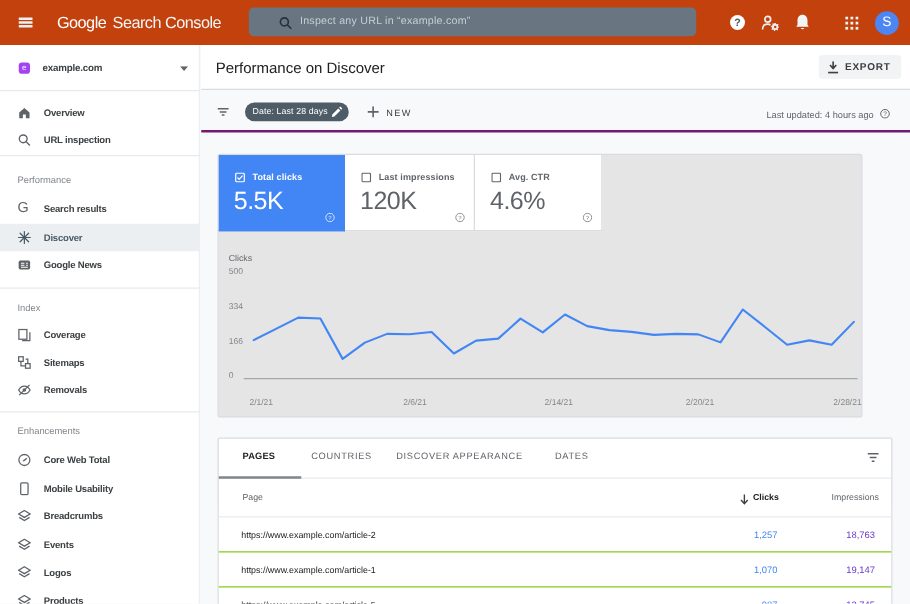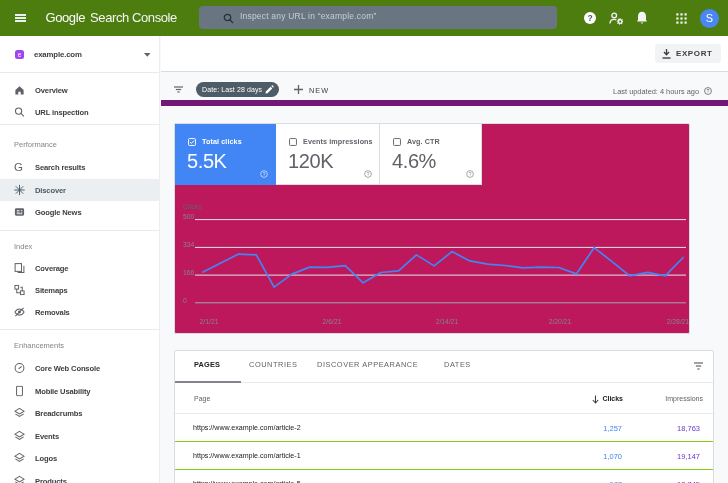--- a/index.html
+++ b/index.html
@@ -1,21 +1,21 @@
 <!DOCTYPE html>
 <html><head>
 <meta charset="utf-8">
 <style>
 * { margin:0; padding:0; box-sizing:border-box; }
 html,body { width:728px; height:483px; overflow:hidden; }
 body { font-family:"Liberation Sans", sans-serif; background:#f8f9fa; position:relative; }
 .abs { position:absolute; }
 
 
-#topbar { position:absolute; left:0; top:0; width:728px; height:36px; background:#4d7c0f; z-index:50; }
+#topbar { position:absolute; left:0; top:0; width:728px; height:36px; background:#c2410c; z-index:50; }
 #burger span { display:block; width:11px; height:1.5px; background:#eceff1; margin-bottom:1.6px; }
 #logo { position:absolute; left:45.5px; top:9.5px; color:#fff; font-size:13px; letter-spacing:-0.4px; white-space:nowrap; }
 #logo .g { }
 #logo .sc { color:#f4f6f7; margin-left:5px; }
 #searchbox { position:absolute; left:199px; top:6px; width:358px; height:23px; background:#697681; border-radius:4px; }
 #searchbox .ph { position:absolute; left:41px; top:5px; font-size:8.5px; color:#c7ced3; letter-spacing:0.2px; }
 
 
 #sidebar { position:absolute; left:0; top:36px; width:160px; height:447px; background:#fff; border-right:1px solid #eceef0; z-index:10; }
 .navrow { position:absolute; left:0; width:160px; height:22px; }
@@ -25,28 +25,28 @@
 .navrow.sel .lb { color:#4a5b66; }
 .seclabel { position:absolute; left:14px; font-size:7.5px; color:#80868b; transform:translateY(-50%); }
 .sdiv { position:absolute; left:0; width:160px; height:1px; background:#e8eaed; }
 
 
 #header { position:absolute; left:161px; top:36px; width:567px; height:36px; background:#fff; border-bottom:1px solid #dadce0; z-index:5; }
 #htitle { position:absolute; left:11.5px; top:10.5px; font-size:12px; color:#202124; }
 #exportbtn { position:absolute; right:7px; top:8px; width:66px; height:19px; background:#f1f3f4; border-radius:3px; }
 #exportbtn .tx { position:absolute; left:21px; top:5px; font-size:8px; color:#3c4043; letter-spacing:0.6px; font-weight:bold; }
 
-#filterbar { position:absolute; left:161px; top:72px; width:567px; height:34px; background:#f8f9fa; border-bottom:6px solid #701a75; }
+#filterbar { position:absolute; left:161px; top:72px; width:567px; height:34px; background:#f8f9fa; border-bottom:2px solid #701a75; }
 #datepill { position:absolute; left:35px; top:9.5px; width:83px; height:15px; background:#4d5c66; border-radius:7.5px; color:#fff; }
 #datepill .tx { position:absolute; left:6px; top:4px; font-size:7px; letter-spacing:0.1px; }
 #plusnew { position:absolute; left:148px; top:13.5px; font-size:7.3px; color:#3c4043; letter-spacing:1.1px; }
 #lastupd { position:absolute; right:29px; top:15px; font-size:7.4px; color:#5f6368; }
 
 
-#card1 { position:absolute; left:174px; top:123px; width:516px; height:211px; background:#be185d; border:1px solid #dadce0; border-radius:2px;text-align:right; }
+#card1 { position:absolute; left:174px; top:123px; width:516px; height:211px; background:#e5e5e5; border:1px solid #dadce0; border-radius:2px;text-align:right; }
 #chips { position:absolute; left:0; top:0; height:61px; width:540px; display:flex; }
 .chip { position:relative; height:61px; border-bottom:1px solid #dadce0; border-right:1px solid #dadce0; background:#fff; }
 .chip.blue { background:#4285f4; border-color:#4285f4; }
 .chip .cb { position:absolute; left:13px; top:14px; width:8px; height:8px; }
 .chip .lb { position:absolute; left:27px; top:13px; font-size:7.2px; color:#5f6368; letter-spacing:0.1px; white-space:nowrap; font-weight:bold; }
 .chip.blue .lb { color:#fff; }
 .chip .num { position:absolute; left:12px; top:26px; font-size:20px; color:#5f6368; letter-spacing:-0.4px; }
 .chip.blue .num { color:#fff; }
 .chip .q { position:absolute; right:7.5px; bottom:6.5px; width:8px; height:8px; }
 
@@ -196,21 +196,21 @@
       </svg>
     <div class="lb">Removals</div>
   </div>
   <div class="sdiv" style="top:293px;"></div>
   <div class="seclabel" style="top:309px;">Enhancements</div>
   <div class="navrow" style="top:321px;">
     <svg class="ic" viewBox="0 0 12 12">
         <circle cx="6" cy="6" r="4.8" fill="none" stroke="#5f6368" stroke-width="1.1"></circle>
         <line x1="5" y1="7" x2="8.2" y2="4.4" stroke="#5f6368" stroke-width="1.2"></line>
       </svg>
-    <div class="lb">Core Web Console</div>
+    <div class="lb">Core Web Total</div>
   </div>
   <div class="navrow" style="top:343.5px;">
     <svg class="ic" viewBox="0 0 12 12">
         <rect x="2.8" y="0.8" width="6.4" height="10.4" rx="1" fill="none" stroke="#5f6368" stroke-width="1.1"></rect>
       </svg>
     <div class="lb">Mobile Usability</div>
   </div>
   <div class="navrow" style="top:388.5px;">
     <svg class="ic" viewBox="0 0 12 12">
         <g fill="none" stroke="#5f6368" stroke-width="1.1">
@@ -243,20 +243,21 @@
         <g fill="none" stroke="#5f6368" stroke-width="1.1">
           <path d="M6 1 L11 4 L6 7 L1 4 Z"></path>
           <path d="M1.5 7 L6 9.8 L10.5 7"></path>
         </g>
       </svg>
     <div class="lb">Products</div>
   </div>
 </div>
 
 <div id="header">
+  <div id="htitle">Performance on Discover</div>
   <div id="exportbtn">
     <svg class="abs" style="left:7px; top:5px;" width="9" height="10" viewBox="0 0 9 10">
         <path d="M4.5 0 L4.5 5 M2 3 L4.5 5.8 L7 3" stroke="#3c4043" stroke-width="1.3" fill="none"></path>
         <line x1="0.5" y1="9" x2="8.5" y2="9" stroke="#3c4043" stroke-width="1.4"></line>
       </svg>
     <div class="tx">EXPORT</div>
   </div>
 </div>
 
 <div id="filterbar">
@@ -295,21 +296,21 @@
       <div class="num">5.5K</div>
       <svg class="q" viewBox="0 0 10 10">
           <circle cx="5" cy="5" r="4.2" fill="none" stroke="#fff" stroke-width="0.9" opacity="0.85"></circle>
           <text x="5" y="7.2" font-size="6" fill="#fff" text-anchor="middle" opacity="0.85" font-family="Liberation Sans">?</text>
         </svg>
     </div>
     <div class="chip" style="width:104px;">
       <svg class="cb" viewBox="0 0 10 10">
           <rect x="0.7" y="0.7" width="8.6" height="8.6" rx="1" fill="none" stroke="#5f6368" stroke-width="1.2"></rect>
         </svg>
-      <div class="lb">Events impressions</div>
+      <div class="lb">Last impressions</div>
       <div class="num">120K</div>
       <svg class="q" viewBox="0 0 10 10">
           <circle cx="5" cy="5" r="4.2" fill="none" stroke="#80868b" stroke-width="0.9"></circle>
           <text x="5" y="7.2" font-size="6" fill="#80868b" text-anchor="middle" font-family="Liberation Sans">?</text>
         </svg>
     </div>
     <div class="chip" style="width:102px;">
       <svg class="cb" viewBox="0 0 10 10">
           <rect x="0.7" y="0.7" width="8.6" height="8.6" rx="1" fill="none" stroke="#5f6368" stroke-width="1.2"></rect>
         </svg>

